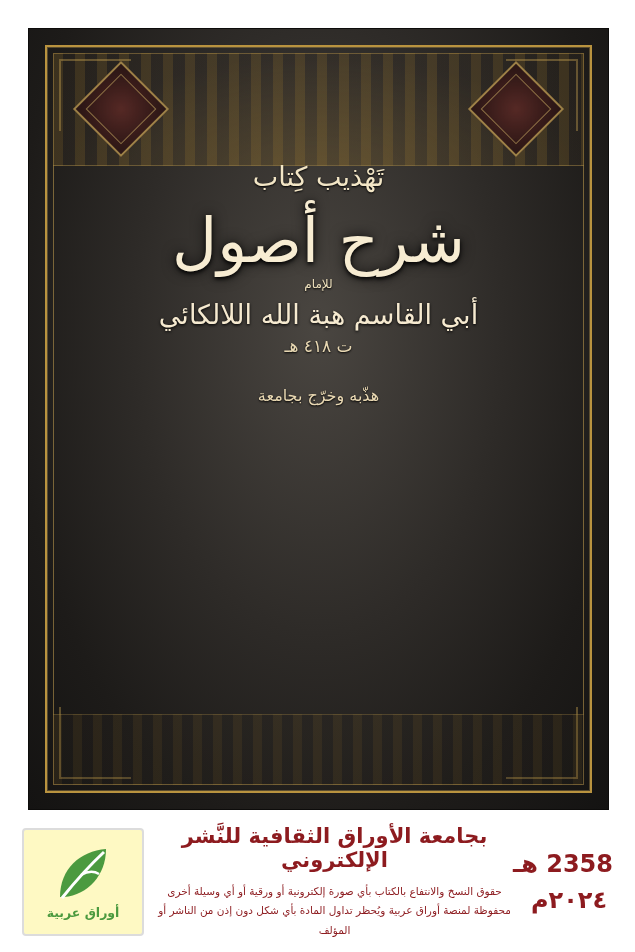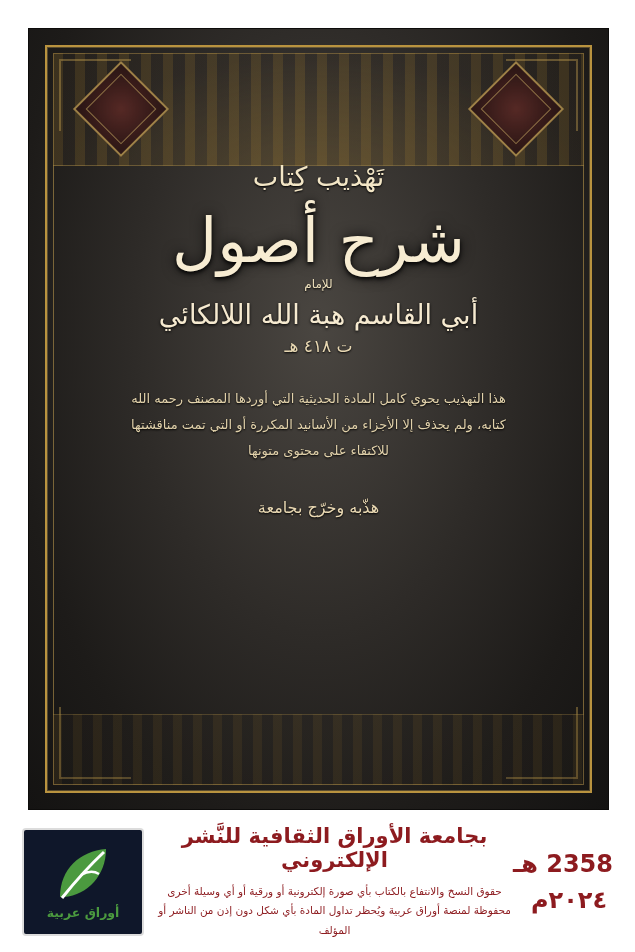--- a/index.html
+++ b/index.html
@@ -232,21 +232,21 @@
   .footer-logo {
     flex: 0 0 auto;
     width: 118px;
     height: 104px;
     border: 2px solid #dcdcdc;
     border-radius: 4px;
     display: flex;
     flex-direction: column;
     align-items: center;
     justify-content: center;
-    background: #0f172a;
+    background: #fef9c3;
   }
   .footer-logo .leaf-wrap {
     width: 66px;
     height: 58px;
     position: relative;
     margin-bottom: 2px;
   }
   .footer-logo .logo-text {
     font-size: 12.5px;
     color: #4b9a3f;
@@ -282,25 +282,20 @@
     <div class="cover-text">
 
       <div class="t-tahdheeb">تَهْذيب كِتاب</div>
 
       <div class="t-main1">شرح أصول</div>
 
       <div class="t-lil-imam">للإمام</div>
       <div class="t-author">أبي القاسم هبة الله اللالكائي</div>
       <div class="t-death">ت ٤١٨ هـ</div>
 
-      <div class="t-blurb">
-        <div>هذا التهذيب يحوي كامل المادة الحديثية التي أوردها المصنف رحمه الله</div>
-        <div>كتابه، ولم يحذف إلا الأجزاء من الأسانيد المكررة أو التي تمت مناقشتها</div>
-        <div>للاكتفاء على محتوى متونها</div>
-      </div>
 
       <div class="t-editor-label">هذّبه وخرّج بجامعة</div>
 
     </div>
   </div>
 
   <div class="footer">
 
     <div class="footer-year">
       <div>2358 هـ</div>

